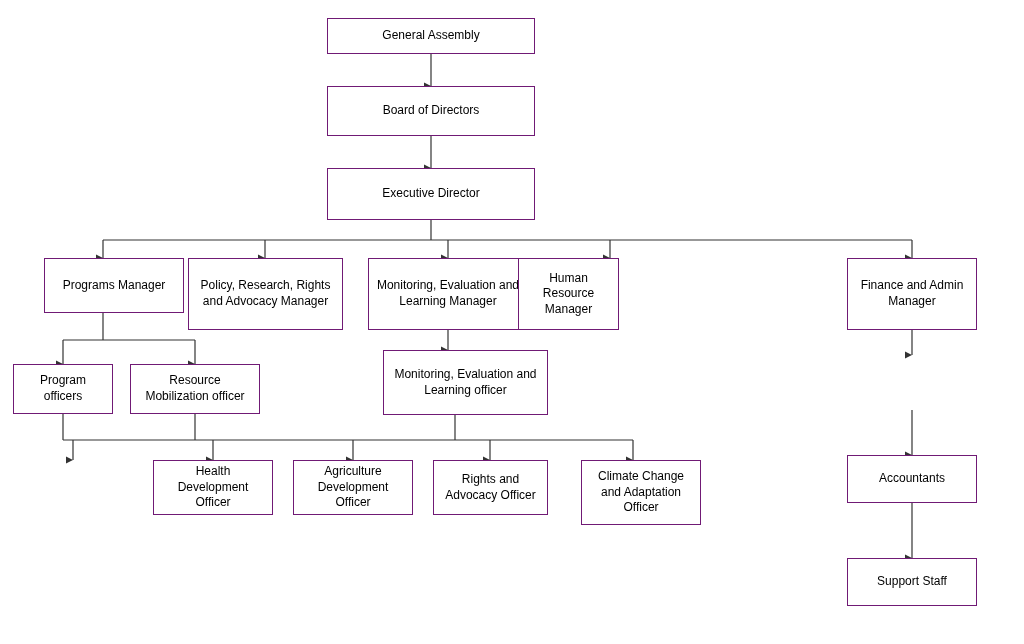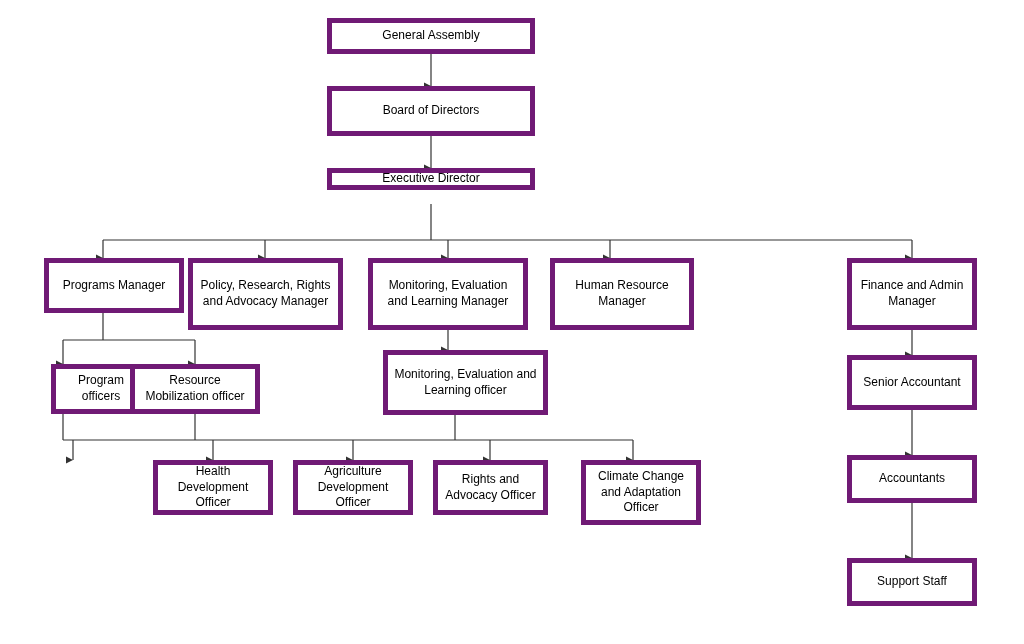--- a/index.html
+++ b/index.html
@@ -11,21 +11,21 @@
       height: 644px;
       overflow: hidden;
     }
     .org-chart {
       position: relative;
       width: 1024px;
       height: 644px;
     }
     .box {
       position: absolute;
-      border: 5px solid #701a75;
+      border: 1px solid #701a75;
       background: #fff;
       text-align: center;
       display: flex;
       align-items: center;
       justify-content: center;
       padding: 4px 6px;
       line-height: 1.3;
     }
     svg.lines {
       position: absolute;
@@ -107,59 +107,56 @@
   </svg>
 
   <div class="box" style="left:327px;top:18px;width:208px;height:36px;">
     <span>General Assembly</span>
   </div>
 
   <div class="box" style="left:327px;top:86px;width:208px;height:50px;">
     <span>Board of Directors</span>
   </div>
 
-  <div class="box" style="left:327px;top:168px;width:208px;height:22px;">
+  <div class="box" style="left:327px;top:168px;width:208px;height:52px;">
     <span>Executive Director</span>
   </div>
 
   <div class="box" style="left:44px;top:258px;width:140px;height:55px;text-align:right;">
     <span>Programs Manager</span>
   </div>
 
   <div class="box" style="left:188px;top:258px;width:155px;height:72px;">
     <span>Policy, Research, Rights and Advocacy Manager</span>
   </div>
 
   <div class="box" style="left:368px;top:258px;width:160px;height:72px;">
     <span>Monitoring, Evaluation and Learning Manager</span>
   </div>
 
-  <div class="box" style="left:550px;top:258px;width:144px;height:72px;">
+  <div class="box" style="left:518px;top:258px;width:101px;height:72px;">
     <span>Human Resource Manager</span>
   </div>
 
   <div class="box" style="left:847px;top:258px;width:130px;height:72px;">
     <span>Finance and Admin Manager</span>
   </div>
 
-  <div class="box" style="left:13px;top:364px;width:100px;height:50px;margin-left:38px;">
+  <div class="box" style="left:13px;top:364px;width:100px;height:50px;">
     <span>Program officers</span>
   </div>
 
   <div class="box" style="left:130px;top:364px;width:130px;height:50px;">
     <span>Resource Mobilization officer</span>
   </div>
 
   <div class="box" style="left:383px;top:350px;width:165px;height:65px;">
     <span>Monitoring, Evaluation and Learning officer</span>
   </div>
 
-  <div class="box" style="left:847px;top:355px;width:130px;height:55px;">
-    <span>Senior Accountant</span>
-  </div>
 
 
   <div class="box" style="left:153px;top:460px;width:120px;height:55px;">
     <span>Health Development Officer</span>
   </div>
 
   <div class="box" style="left:293px;top:460px;width:120px;height:55px;">
     <span>Agriculture Development Officer</span>
   </div>
 

